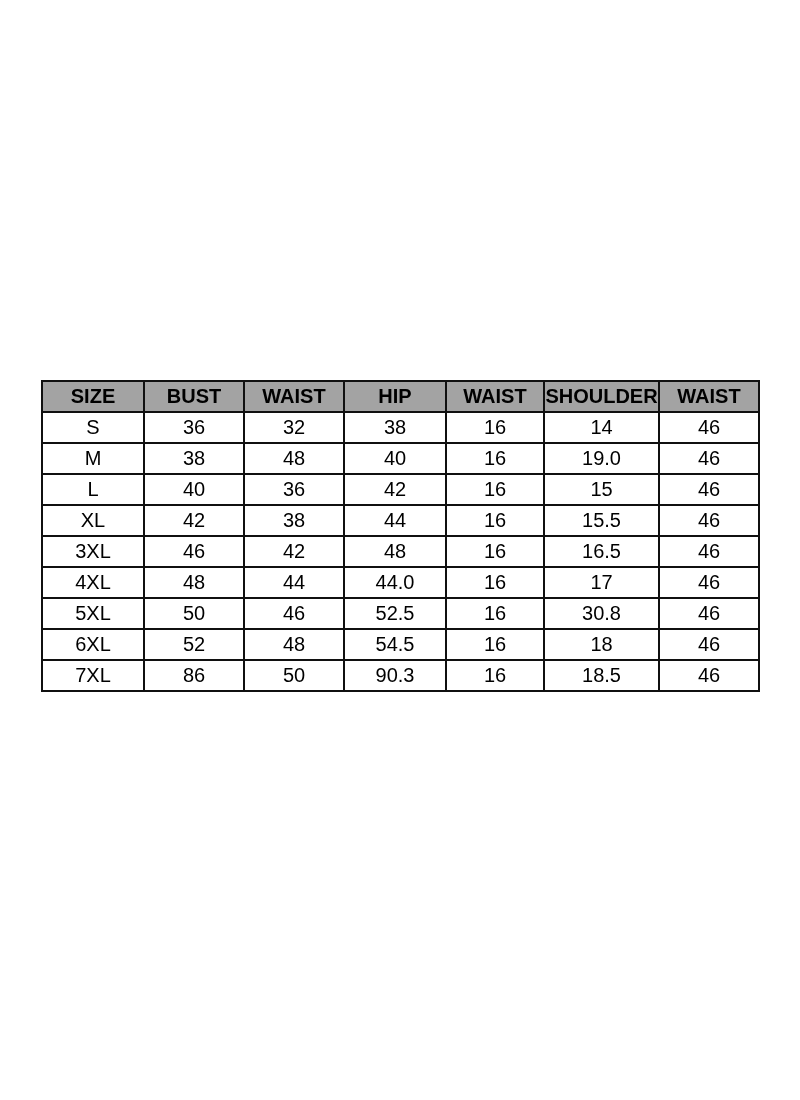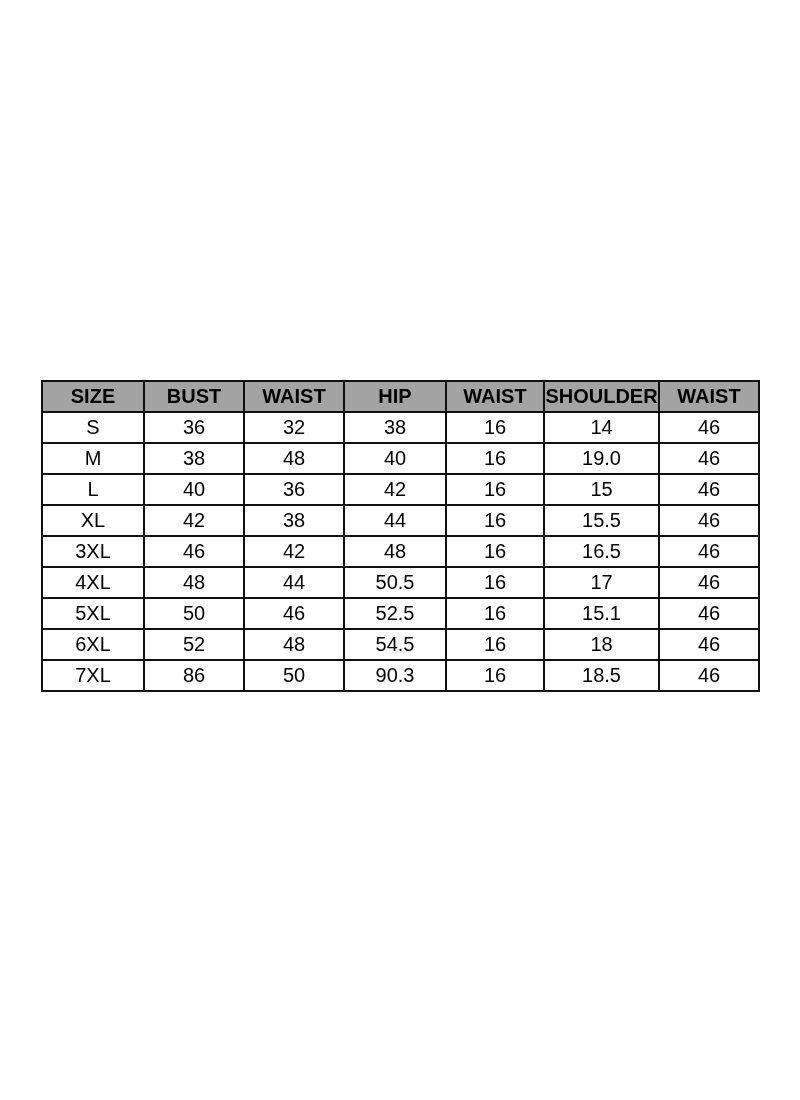--- a/index.html
+++ b/index.html
@@ -111,32 +111,32 @@
         <td>42</td>
         <td>48</td>
         <td>16</td>
         <td>16.5</td>
         <td>46</td>
       </tr>
       <tr>
         <td>4XL</td>
         <td>48</td>
         <td>44</td>
-        <td>50.5</td>
+        <td>44.0</td>
         <td>16</td>
         <td>17</td>
         <td>46</td>
       </tr>
       <tr>
         <td>5XL</td>
         <td>50</td>
         <td>46</td>
         <td>52.5</td>
         <td>16</td>
-        <td>15.1</td>
+        <td>30.8</td>
         <td>46</td>
       </tr>
       <tr>
         <td>6XL</td>
         <td>52</td>
         <td>48</td>
         <td>54.5</td>
         <td>16</td>
         <td>18</td>
         <td>46</td>

